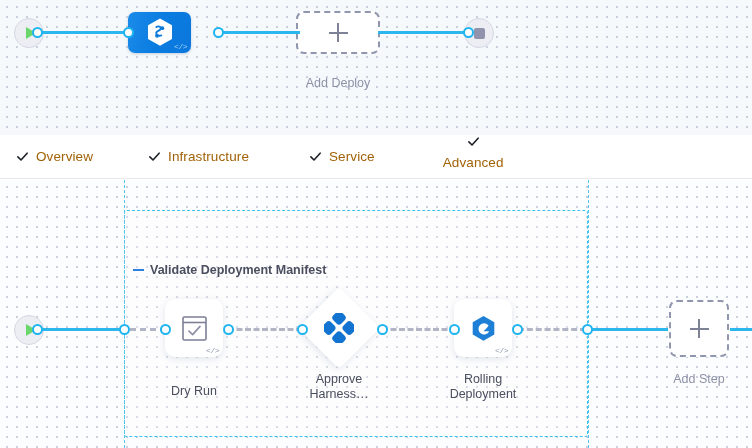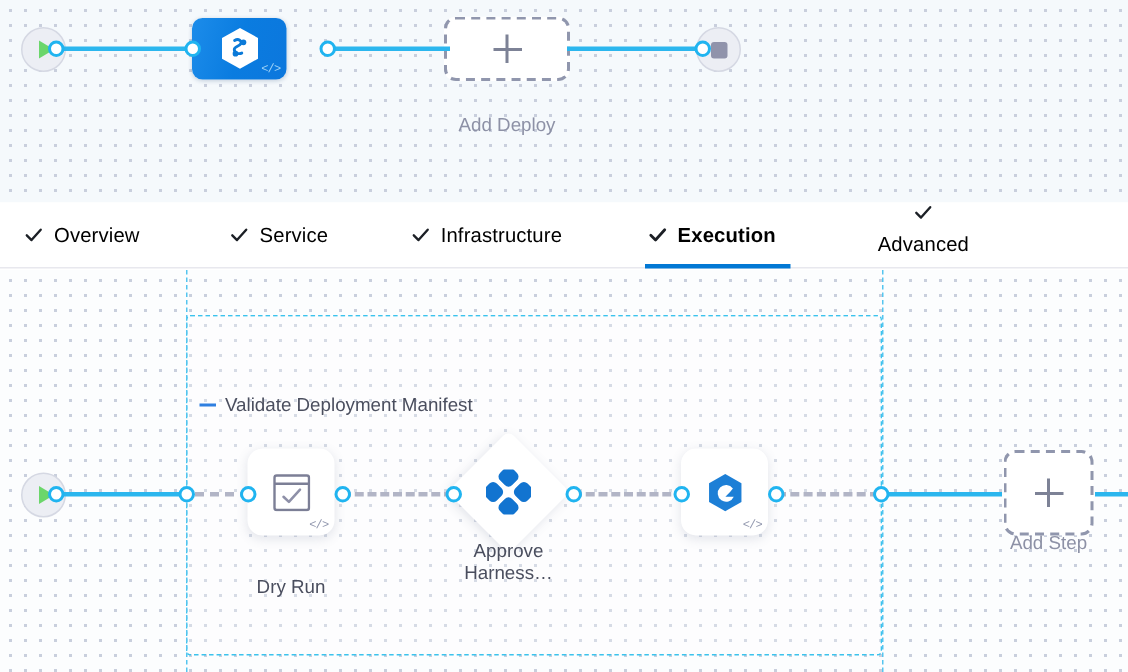--- a/index.html
+++ b/index.html
@@ -58,21 +58,21 @@
     white-space: nowrap;
   }
   .tab .tick {
     width: 13px;
     height: 13px;
     flex: none;
     display: block;
   }
   .tab .tab-label {
     font-size: 13.5px;
-    color: #000000;
+    color: #a16207;
     letter-spacing: .1px;
   }
   .tab.active .tab-label {
     font-weight: bold;
   }
   .tab.active::after {
     content: "";
     position: absolute;
     left: -2px;
     right: -10px;
@@ -300,53 +300,47 @@
   </div>
 </div>
 
 <div id="tab-bar">
   <div class="tab" style="margin-left:16px;">
     <svg class="tick" viewBox="0 0 14 14">
       <path d="M2 7.4 L5.4 10.8 L12 3.4" fill="none" stroke="#1c2026" stroke-width="1.7" stroke-linecap="round" stroke-linejoin="round"></path>
     </svg>
     <span class="tab-label">Overview</span>
   </div>
+  <div class="tab" style="margin-left:55px;">
+    <svg class="tick" viewBox="0 0 14 14">
+      <path d="M2 7.4 L5.4 10.8 L12 3.4" fill="none" stroke="#1c2026" stroke-width="1.7" stroke-linecap="round" stroke-linejoin="round"></path>
+    </svg>
+    <span class="tab-label">Infrastructure</span>
+  </div>
   <div class="tab" style="margin-left:60px;">
     <svg class="tick" viewBox="0 0 14 14">
       <path d="M2 7.4 L5.4 10.8 L12 3.4" fill="none" stroke="#1c2026" stroke-width="1.7" stroke-linecap="round" stroke-linejoin="round"></path>
     </svg>
     <span class="tab-label">Service</span>
   </div>
-  <div class="tab" style="margin-left:55px;">
-    <svg class="tick" viewBox="0 0 14 14">
-      <path d="M2 7.4 L5.4 10.8 L12 3.4" fill="none" stroke="#1c2026" stroke-width="1.7" stroke-linecap="round" stroke-linejoin="round"></path>
-    </svg>
-    <span class="tab-label">Infrastructure</span>
-  </div>
-  <div class="tab active" style="margin-left:57px;">
-    <svg class="tick" viewBox="0 0 14 14">
-      <path d="M2 7.4 L5.4 10.8 L12 3.4" fill="none" stroke="#1c2026" stroke-width="2" stroke-linecap="round" stroke-linejoin="round"></path>
-    </svg>
-    <span class="tab-label">Execution</span>
-  </div>
   <div class="tab" style="margin-left:68px;flex-direction:column;">
     <svg class="tick" viewBox="0 0 14 14">
       <path d="M2 7.4 L5.4 10.8 L12 3.4" fill="none" stroke="#1c2026" stroke-width="1.7" stroke-linecap="round" stroke-linejoin="round"></path>
     </svg>
     <span class="tab-label">Advanced</span>
   </div>
 </div>
 
 <div class="canvas" id="exec-canvas">
 
   <div class="vsep" style="left:124px; top:0px; height:268px;"></div>
   <div class="vsep" style="left:588px; top:0px; height:268px;"></div>
 
   <div id="step-group" style="left:124px; top:30px; width:464px; height:227px;"></div>
-  <div id="group-header" style="left:133px; top:83px;">
+  <div id="group-header" style="left:133px; top:83px;font-weight:bold;">
     <span class="collapse-dash"></span>
     <span id="group-title">Validate Deployment Manifest</span>
   </div>
 
   <div class="link" style="left:36px; top:148px; width:90px;"></div>
   <div class="link dashed" style="left:130px; top:148px; width:36px;"></div>
   <div class="link dashed" style="left:228px; top:148px; width:74px;"></div>
   <div class="link dashed" style="left:382px; top:148px; width:74px;"></div>
   <div class="link dashed" style="left:518px; top:148px; width:68px;"></div>
   <div class="link" style="left:586px; top:148px; width:82px;"></div>
@@ -382,30 +376,32 @@
           <rect x="2" y="2" width="11.5" height="11.5" rx="3.5" fill="#1274d0"></rect>
           <rect x="16.5" y="2" width="11.5" height="11.5" rx="3.5" fill="#1274d0"></rect>
           <rect x="2" y="16.5" width="11.5" height="11.5" rx="3.5" fill="#1274d0"></rect>
           <rect x="16.5" y="16.5" width="11.5" height="11.5" rx="3.5" fill="#1274d0"></rect>
         </g>
       </svg>
     </div>
   </div>
   <div class="port" style="left:297px; top:144px;"></div>
   <div class="port" style="left:377px; top:144px;"></div>
-  <div class="node-label" style="left:285px; top:180px; width:108px;">Approve
+  <div class="node-label" style="left:285px; top:192px; width:108px;">Approve
 Harness…</div>
 
   <div class="step-card" style="left:454px; top:119px;">
     <svg width="27" height="27" viewBox="0 0 27 27">
       <path d="M13.5 1 L24.3 7.2 L24.3 19.6 L13.5 25.8 L2.7 19.6 L2.7 7.2 Z" fill="#1d7fd6"></path>
       <path d="M18.6 10.6 a5.6 5.6 0 1 0 0.6 5.6 L13.6 16.2 L17.0 12.7" fill="#ffffff"></path>
     </svg>
     <span class="code-badge" style="color:#9096ad;">&lt;/&gt;</span>
   </div>
   <div class="port" style="left:449px; top:144px;"></div>
   <div class="port" style="left:512px; top:144px;"></div>
+  <div class="node-label" style="left:428px; top:192px; width:110px;">Rolling
+Deployment</div>
 
   <div class="add-box" style="left:669px; top:120px; width:60px; height:57px;">
     <div class="plus"></div>
   </div>
-  <div class="node-label muted" style="left:645px; top:175px; width:108px;">Add Step</div>
+  <div class="node-label muted" style="left:645px; top:192px; width:108px;">Add Step</div>
 </div>
 
 </body></html>

